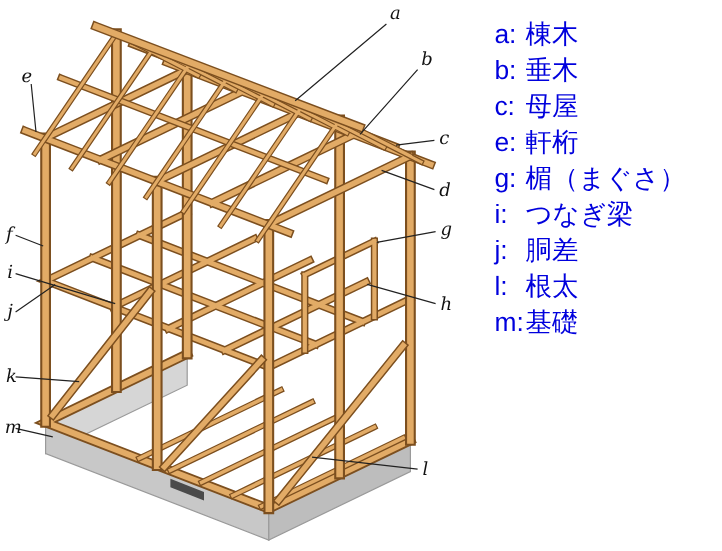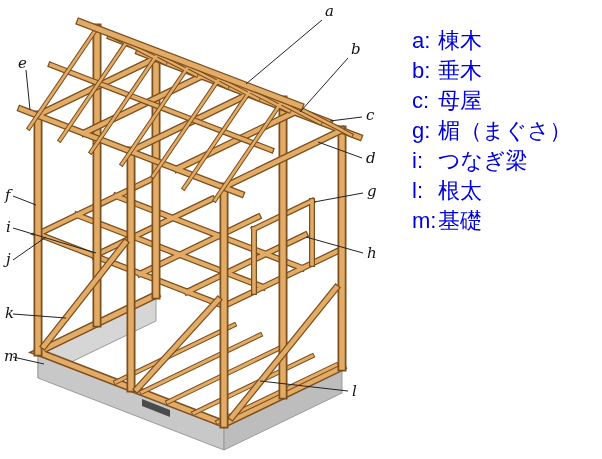--- a/index.html
+++ b/index.html
@@ -4,21 +4,21 @@
 <style>
   html,body{margin:0;padding:0;background:#ffffff;}
   .stage{position:relative;width:602px;height:459px;background:#ffffff;overflow:hidden;
          font-family:"Liberation Sans", sans-serif;}
   .diagram-svg{position:absolute;left:0;top:0;}
   
   .bd{stroke:#7c4f1f;fill:none;stroke-linecap:square;}
   .bl{stroke:#e2ab66;fill:none;stroke-linecap:square;}
   .leader{stroke:#222222;stroke-width:1;fill:none;}
   .mark{font-family:"DejaVu Serif", serif;font-style:italic;font-size:15px;fill:#111111;}
-  .legend{position:absolute;left:412px;top:26px;width:188px;}
+  .legend{position:absolute;left:412px;top:14px;width:188px;}
   .legend-row{height:30px;line-height:30px;font-size:22px;color:#0000dd;white-space:nowrap;}
   .legend-key{display:inline-block;width:26px;}
   .legend-label{letter-spacing:0px;}
 </style>
 </head>
 <body>
 
 <div class="stage">
 
   <svg class="diagram-svg" width="405" height="459" viewBox="0 0 405 459">
@@ -96,19 +96,21 @@
       <text class="mark" x="5" y="318">k</text>
       <text class="mark" x="352" y="396">l</text>
       <text class="mark" x="4" y="361">m</text>
     </g>
   </svg>
 
   <div class="legend">
     <div class="legend-row"><span class="legend-key">a:</span><span class="legend-label">棟木</span></div>
     <div class="legend-row"><span class="legend-key">b:</span><span class="legend-label">垂木</span></div>
     <div class="legend-row"><span class="legend-key">c:</span><span class="legend-label">母屋</span></div>
+    <div class="legend-row"><span class="legend-key">e:</span><span class="legend-label">軒桁</span></div>
     <div class="legend-row"><span class="legend-key">g:</span><span class="legend-label">楣（まぐさ）</span></div>
     <div class="legend-row"><span class="legend-key">i:</span><span class="legend-label">つなぎ梁</span></div>
+    <div class="legend-row"><span class="legend-key">j:</span><span class="legend-label">胴差</span></div>
     <div class="legend-row"><span class="legend-key">l:</span><span class="legend-label">根太</span></div>
     <div class="legend-row"><span class="legend-key">m:</span><span class="legend-label">基礎</span></div>
   </div>
 
 </div>
 
 </body></html>

